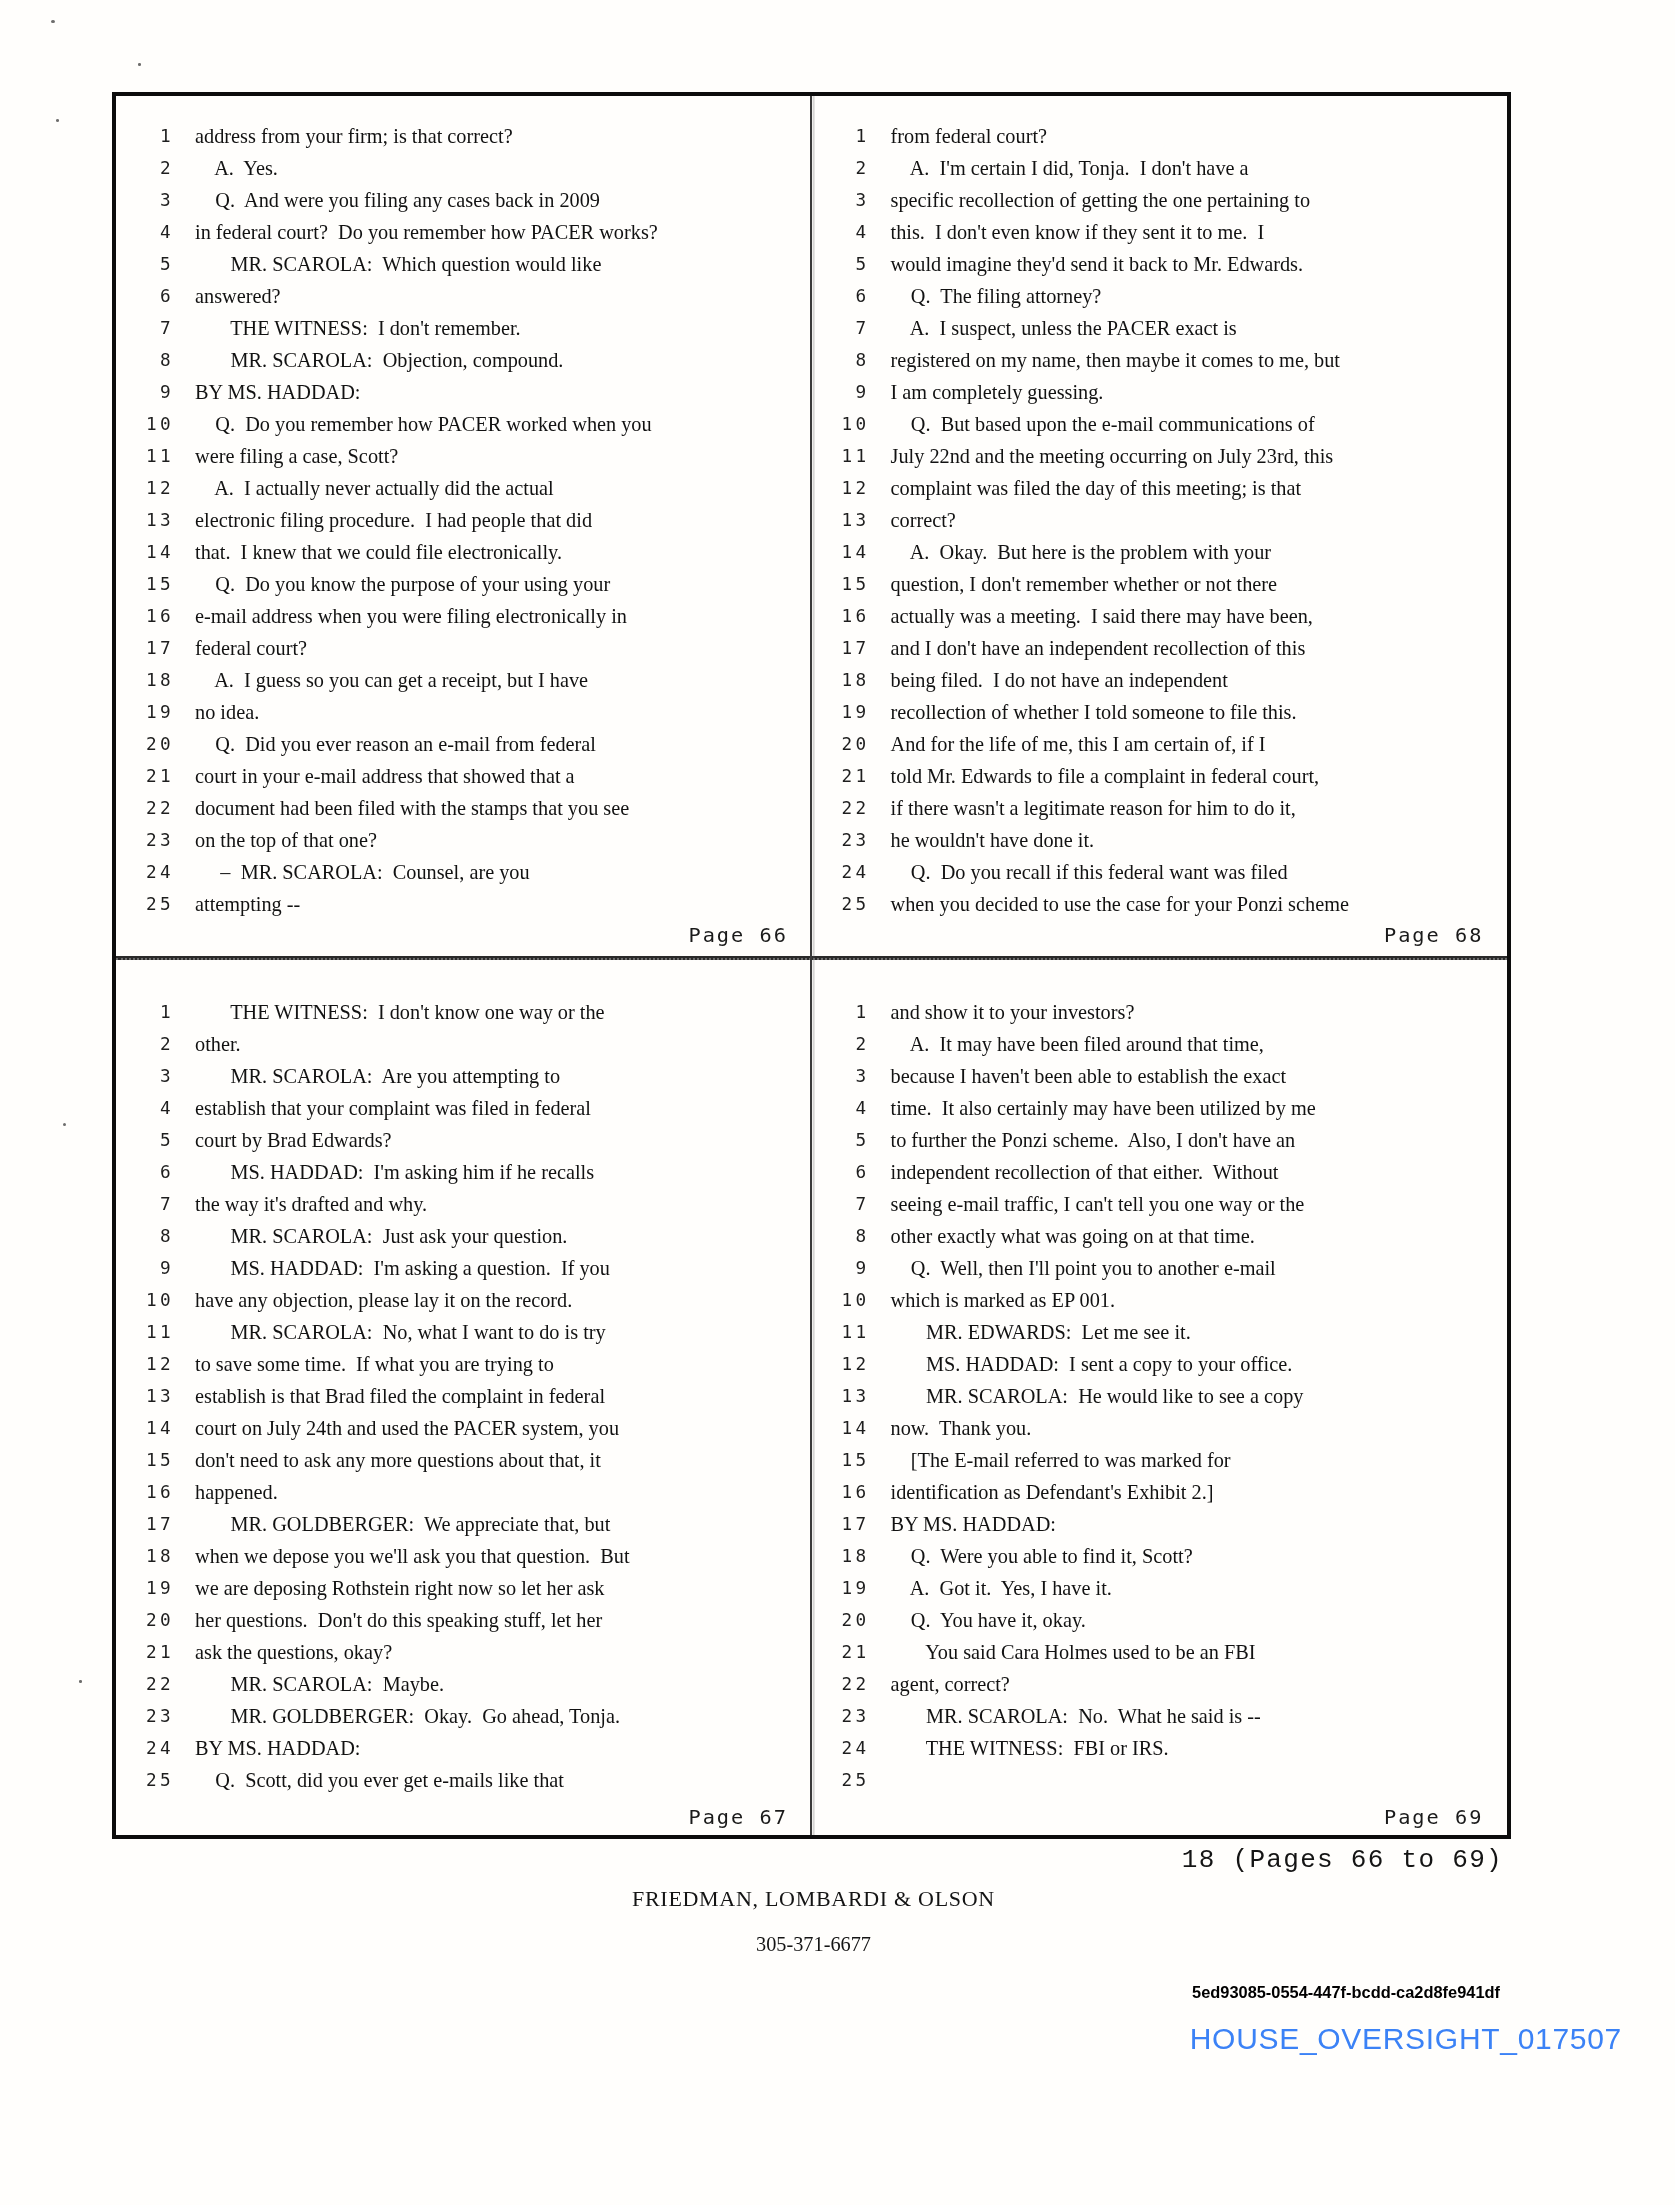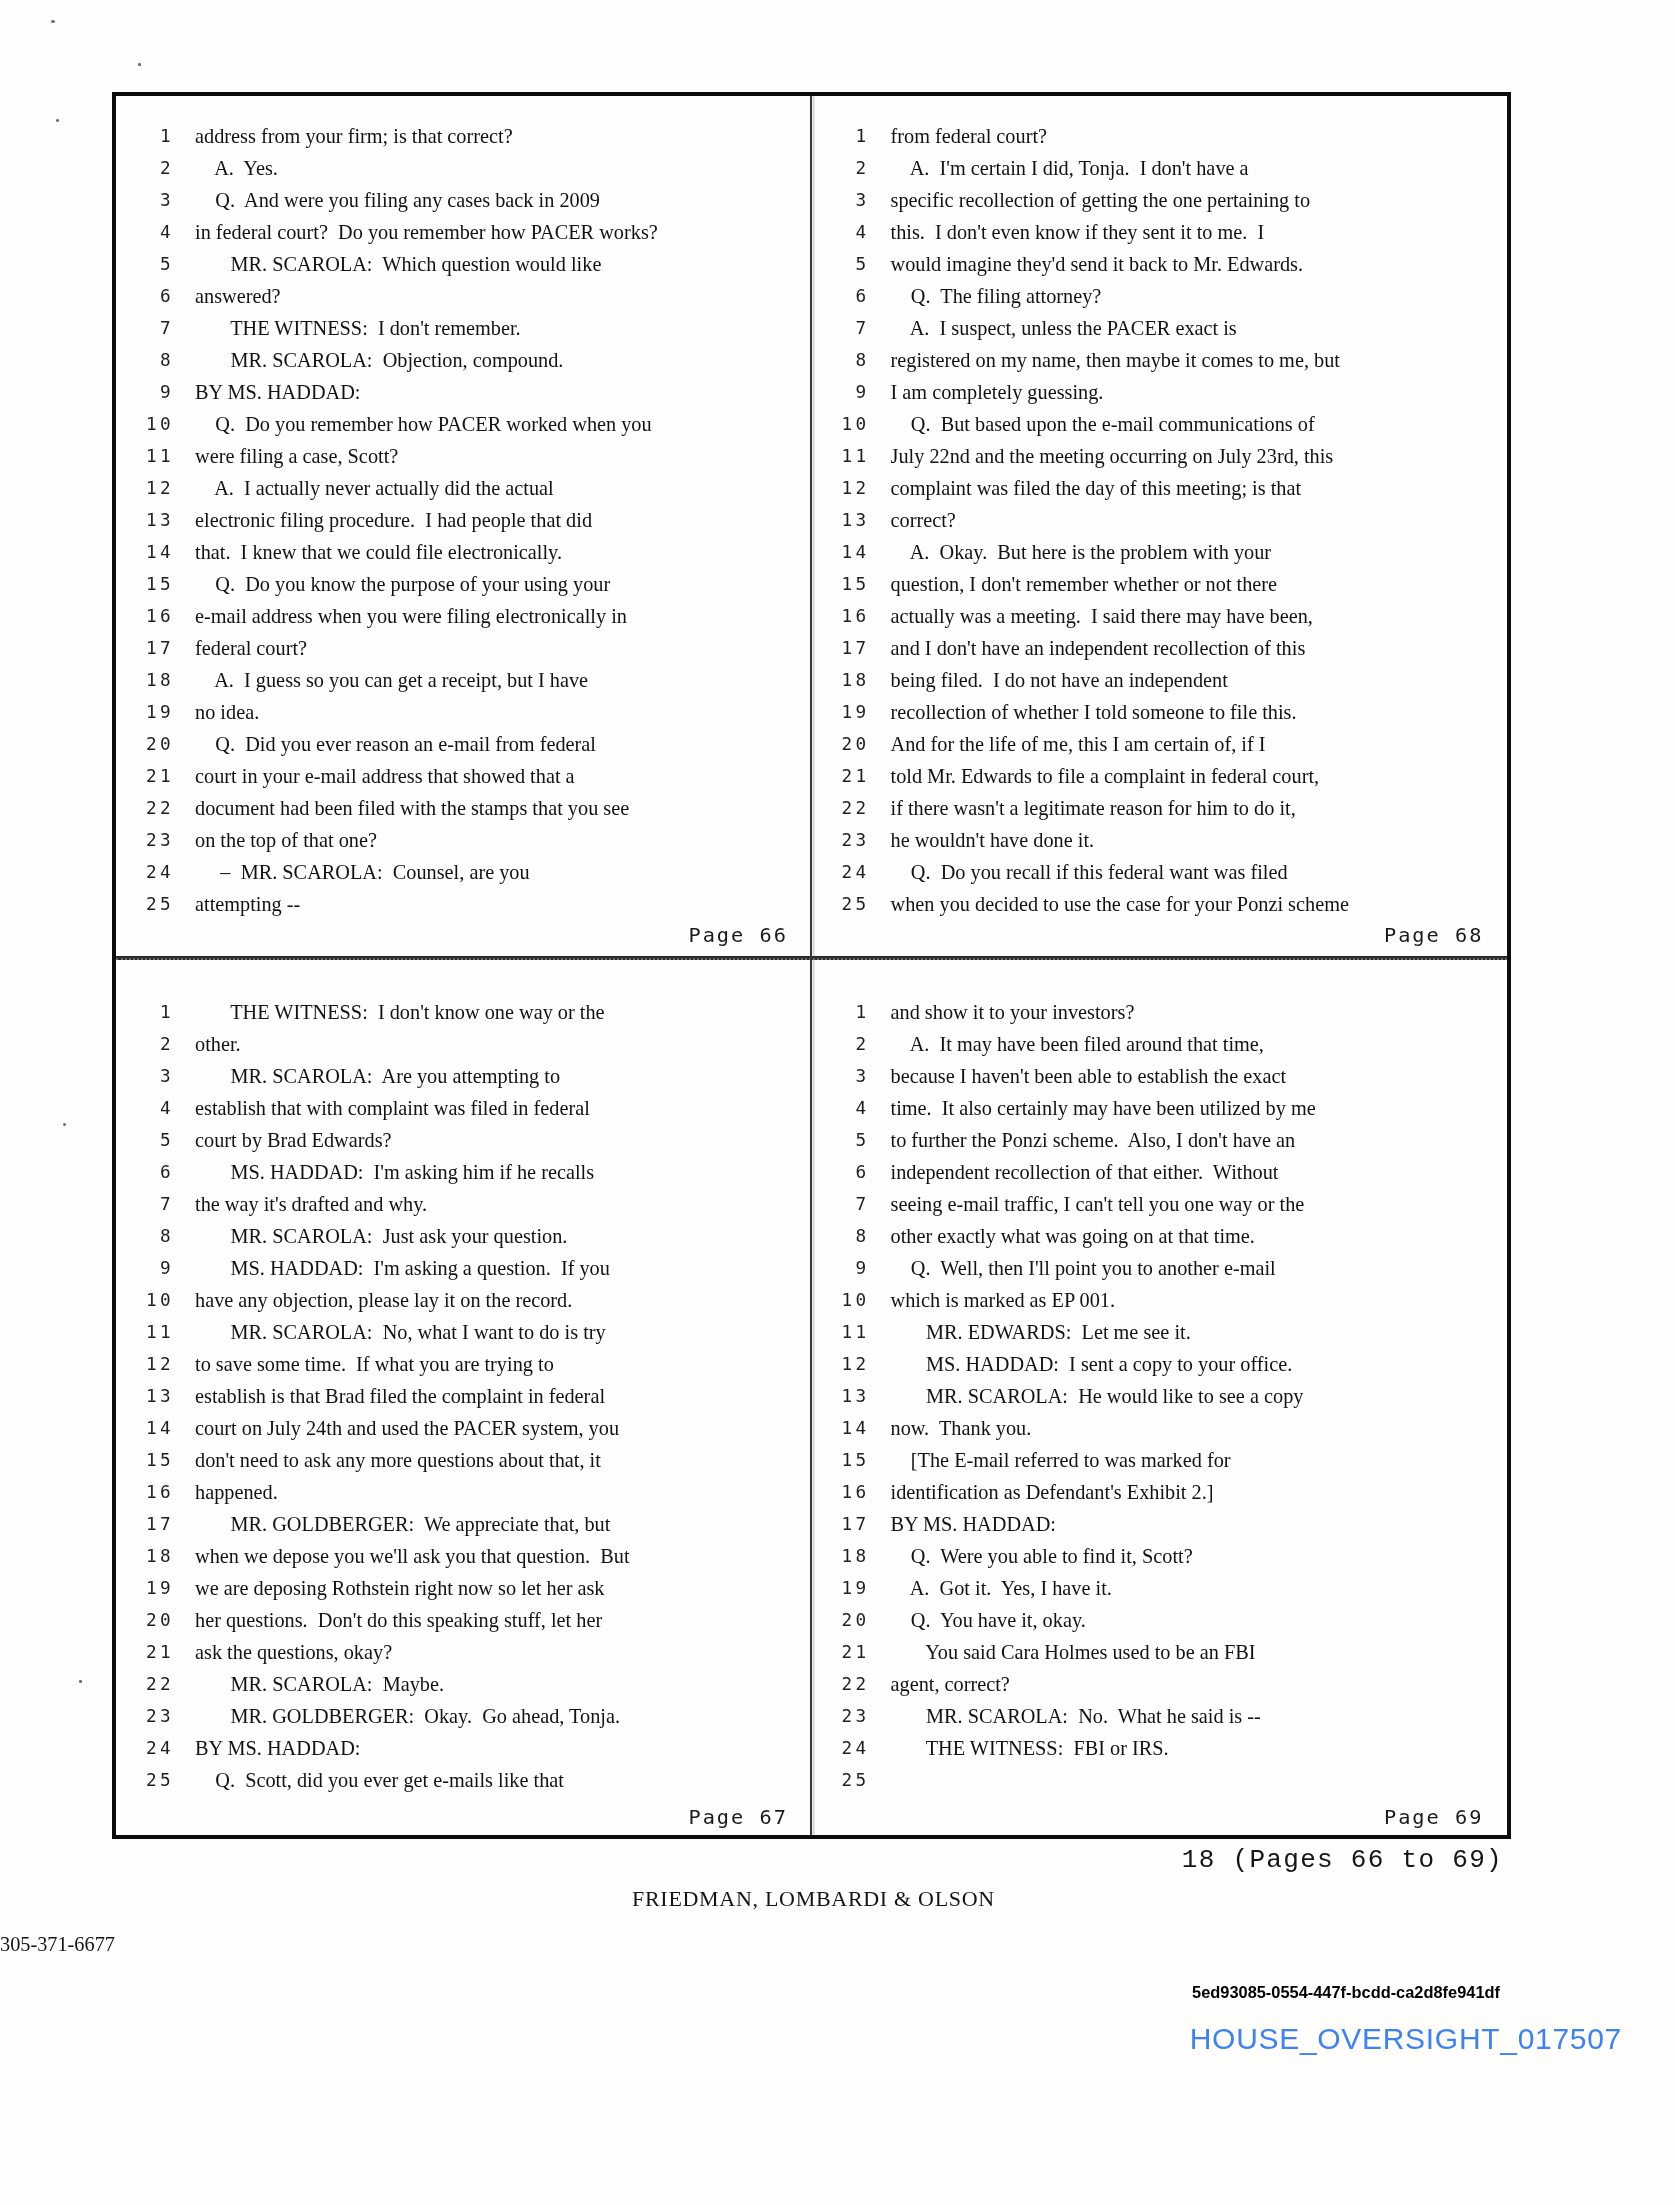--- a/index.html
+++ b/index.html
@@ -56,21 +56,21 @@
   .pageinfo{
     position:absolute;top:1845px;right:173px;
     font-family:Liberation Mono, monospace;
     font-size:26px;letter-spacing:1.3px;color:#141414;
   }
   .firm{
     position:absolute;top:1886px;left:0;width:1627px;text-align:center;
     font-size:22px;letter-spacing:0.7px;color:#141414;
   }
   .phone{
-    position:absolute;top:1933px;left:0;width:1627px;
+    position:absolute;top:1933px;left:0;width:1627px;text-align:center;
     font-size:20.3px;color:#141414;
   }
   .docid{
     position:absolute;top:1983px;right:176px;
     font-family:"Liberation Sans", sans-serif;
     font-weight:bold;font-size:16.4px;color:#000000;
   }
   .bates{
     position:absolute;top:2022px;right:54px;
     font-family:"Liberation Sans", sans-serif;
@@ -153,21 +153,21 @@
           <div class="tl"><span class="ln">25</span><span class="lt">when you decided to use the case for your Ponzi scheme</span></div>
         </div>
       <div class="page-label">Page 68</div>
     </div>
 
     <div class="quad bottom" id="q2">
       <div class="lines">
           <div class="tl"><span class="ln">1</span><span class="lt">       THE WITNESS:  I don't know one way or the</span></div>
           <div class="tl"><span class="ln">2</span><span class="lt">other.</span></div>
           <div class="tl"><span class="ln">3</span><span class="lt">       MR. SCAROLA:  Are you attempting to</span></div>
-          <div class="tl"><span class="ln">4</span><span class="lt">establish that with complaint was filed in federal</span></div>
+          <div class="tl"><span class="ln">4</span><span class="lt">establish that your complaint was filed in federal</span></div>
           <div class="tl"><span class="ln">5</span><span class="lt">court by Brad Edwards?</span></div>
           <div class="tl"><span class="ln">6</span><span class="lt">       MS. HADDAD:  I'm asking him if he recalls</span></div>
           <div class="tl"><span class="ln">7</span><span class="lt">the way it's drafted and why.</span></div>
           <div class="tl"><span class="ln">8</span><span class="lt">       MR. SCAROLA:  Just ask your question.</span></div>
           <div class="tl"><span class="ln">9</span><span class="lt">       MS. HADDAD:  I'm asking a question.  If you</span></div>
           <div class="tl"><span class="ln">10</span><span class="lt">have any objection, please lay it on the record.</span></div>
           <div class="tl"><span class="ln">11</span><span class="lt">       MR. SCAROLA:  No, what I want to do is try</span></div>
           <div class="tl"><span class="ln">12</span><span class="lt">to save some time.  If what you are trying to</span></div>
           <div class="tl"><span class="ln">13</span><span class="lt">establish is that Brad filed the complaint in federal</span></div>
           <div class="tl"><span class="ln">14</span><span class="lt">court on July 24th and used the PACER system, you</span></div>

